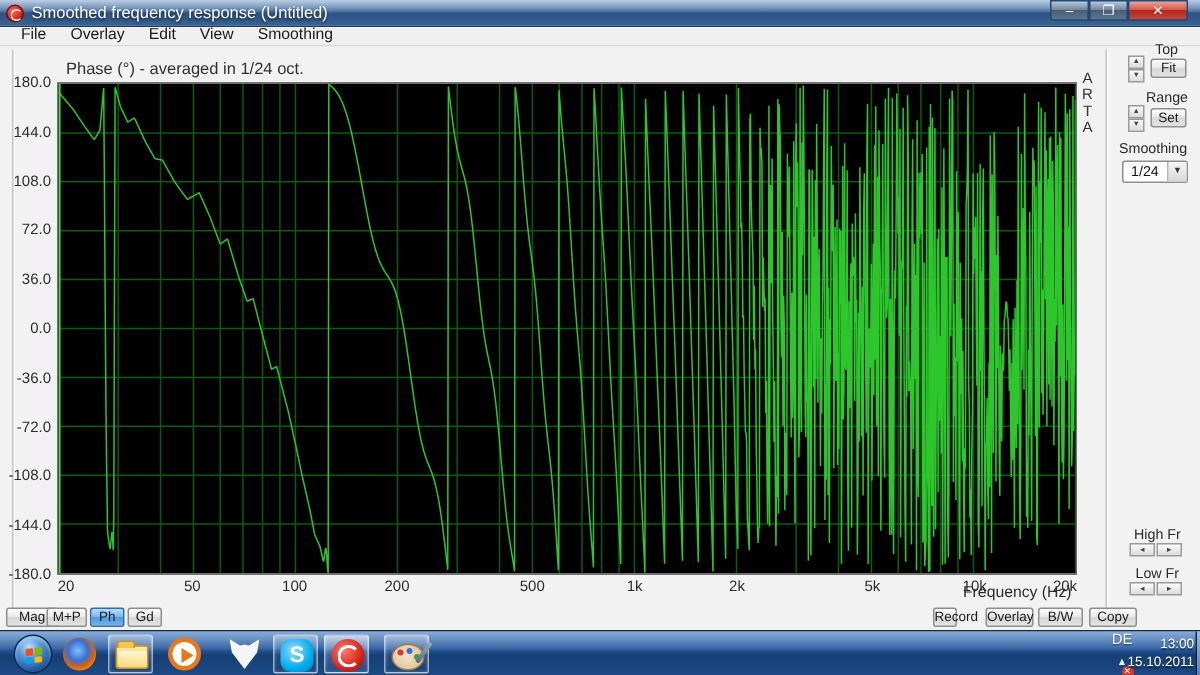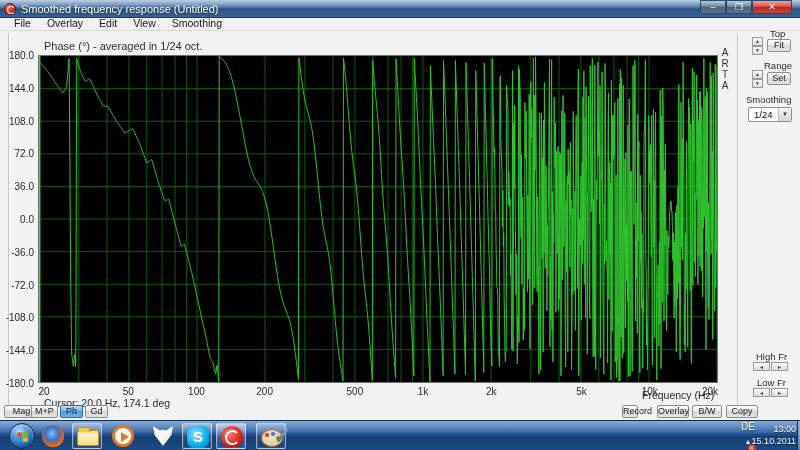--- a/index.html
+++ b/index.html
@@ -223,21 +223,20 @@
       <div class="xtick" style="left: 196.433px; top: 355px;">100</div>
       <div class="xtick" style="left: 264.667px; top: 355px;">200</div>
       <div class="xtick" style="left: 354.866px; top: 355px;">500</div>
       <div class="xtick" style="left: 423.1px; top: 355px;">1k</div>
       <div class="xtick" style="left: 491.333px; top: 355px;">2k</div>
       <div class="xtick" style="left: 581.533px; top: 355px;">5k</div>
       <div class="xtick" style="left: 649.767px; top: 355px;">10k</div>
       <div class="xtick" style="left: 710px; top: 355px;">20k</div>
     </div>
   <div class="xaxis-label" style="left:642px; top:358px;">Frequency (Hz)</div>
-  <div class="cursor-readout">Cursor: 20.0 Hz, 174.1 deg</div>
 
   <div class="btn" style="left:4px; top:374px; width:35px;">Mag</div>
   <div class="btn" style="left:31px; top:374px; width:27px;">M+P</div>
   <div class="btn active" style="left:60px; top:374px; width:23px;">Ph</div>
   <div class="btn" style="left:85px; top:374px; width:23px;">Gd</div>
 
   <div class="btn" style="left:622px; top:374px; width:16px;">Record</div>
   <div class="btn" style="left:657px; top:374px; width:32px;">Overlay</div>
   <div class="btn" style="left:692px; top:374px; width:30px;">B/W</div>
   <div class="btn" style="left:726px; top:374px; width:32px;">Copy</div>

